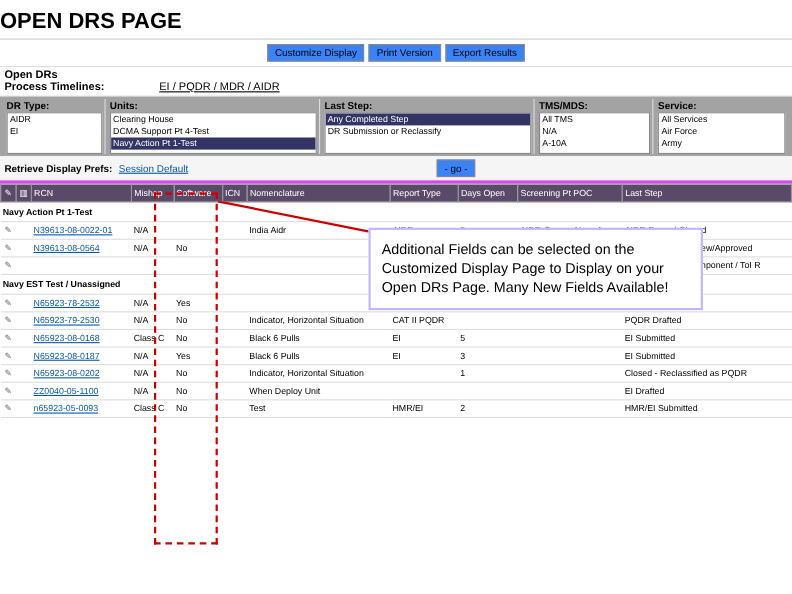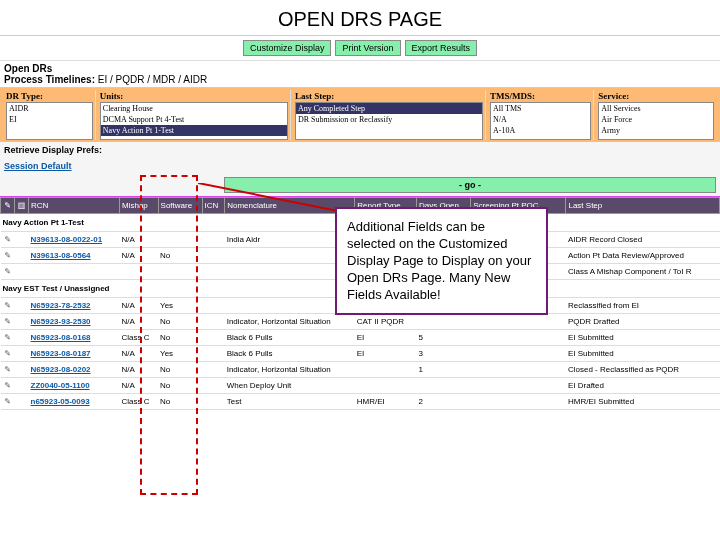--- a/index.html
+++ b/index.html
@@ -1,57 +1,57 @@
 <!DOCTYPE html>
 <html><head>
 <meta charset="utf-8">
 <style>
   * { box-sizing: border-box; margin: 0; padding: 0; }
   body { font-family: Arial, sans-serif; font-size: 9px; background: #fff; width: 720px; height: 540px; position: relative; overflow: hidden; }
-  .title { font-size: 20px; font-weight: normal; text-align: center; padding: 8px 0 4px; border-bottom: 1px solid #ccc; }
+  .title { font-size: 20px; font-weight: bold; padding: 8px 0 4px; border-bottom: 1px solid #ccc; }
   .topbtns { display: flex; gap: 4px; justify-content: center; padding: 4px 0; border-bottom: 1px solid #ddd; }
-  .btn { border: 1px solid #888; background: #86efac; padding: 2px 6px; font-size: 9px; cursor: pointer; }
+  .btn { border: 1px solid #888; background: #3b82f6; padding: 2px 6px; font-size: 9px; cursor: pointer; }
   .headerrow { display: flex; justify-content: space-between; padding: 2px 4px; border-bottom: 1px solid #ccc; font-size: 10px; flex-direction: column; }
-  .filters { display: flex; gap: 2px; padding: 2px 4px; background: #fdba74; font-family: Liberation Serif, serif; }
+  .filters { display: flex; gap: 2px; padding: 2px 4px; background: #a3a3a3; }
   .fcol { flex: 1; border-right: 1px solid #ddd; padding: 0 2px; }
   .fcol:last-child { border-right: none; }
   .flabel { font-weight: bold; font-size: 9px; padding: 1px 0; }
   .listbox { border: 1px solid #888; background: #fff; height: 38px; overflow: hidden; font-size: 8px; }
   .listbox div { padding: 1px 2px; white-space: nowrap; }
   .listbox .sel { background: #336; color: #fff; }
-  .prefs { display: flex; gap: 6px; padding: 3px 4px; border-bottom: 1px solid #d946ef; background: #f5f5f5; flex-direction: column; }
-  .gobtn { margin-left: 220px; font-weight: bold; }
+  .prefs { display: flex; align-items: center; gap: 6px; padding: 3px 4px; border-bottom: 3px solid #d946ef; background: #f5f5f5; }
+  .gobtn { margin-left: 220px; }
   table { width: 100%; border-collapse: collapse; font-size: 8px; }
   th { background: #5a4a6a; color: #fff; padding: 3px 2px; text-align: left; font-weight: normal; border: 1px solid #999; white-space: nowrap; }
   td { padding: 3px 2px; border-bottom: 1px solid #ddd; white-space: nowrap; overflow: hidden; }
   .sectrow td { font-weight: bold; background: #fff; padding: 4px 2px; }
   .editicon { width: 10px; text-align: center; color: #666; }
-  .callout { position: absolute; left: 335px; top: 207px; width: 213px; background: #fff; border: 2px solid #701a75; padding: 10px; font-size: 13px; line-height: 1.3; z-index: 10; }
+  .callout { position: absolute; left: 335px; top: 207px; width: 304px; background: #fff; border: 2px solid #c4b5fd; padding: 10px; font-size: 13px; line-height: 1.3; z-index: 10; }
   .highlight-box { position: absolute; left: 140px; top: 175px; width: 58px; height: 320px; border: 2px dashed #c00; z-index: 5; pointer-events: none; }
   .highlight-line { position: absolute; left: 198px; top: 183px; width: 140px; height: 30px; z-index: 6; pointer-events: none; }
   .highlight-line svg { width: 100%; height: 100%; }
   .iconcell { width: 14px; background: #5a4a6a; text-align:center; }
-  a.link { color: #0959a8; text-decoration: underline; font-weight: bold; }
+  a.link { color: #0959a8; text-decoration: underline; }
 </style>
 </head>
 <body>
 
 <div class="title">OPEN DRS PAGE</div>
 
 <div class="topbtns">
   <button class="btn">Customize Display</button>
   <button class="btn">Print Version</button>
   <button class="btn">Export Results</button>
 </div>
 
 <div class="headerrow">
   <span style="font-weight:bold">Open DRs</span>
   <span>
     <b>Process Timelines:</b>
-    <span style="">EI / PQDR / MDR / AIDR</span>
+    <span style="text-decoration:underline;margin-left:47px;">EI / PQDR / MDR / AIDR</span>
   </span>
 </div>
 
 <div class="filters">
   <div class="fcol" style="flex:0.6">
     <div class="flabel">DR Type:</div>
     <div class="listbox">
       <div>AIDR</div>
       <div>EI</div>
     </div>
@@ -166,21 +166,21 @@
         <td></td>
         <td></td>
         <td></td>
         <td></td>
         <td></td>
         <td>Reclassified from EI</td>
       </tr>
       <tr>
         <td class="editicon">✎</td>
         <td class="editicon"></td>
-        <td><a class="link" href="#">N65923-93-2530</a></td>
+        <td><a class="link" href="#">N65923-79-2530</a></td>
         <td>N/A</td>
         <td>No</td>
         <td></td>
         <td>Indicator, Horizontal Situation</td>
         <td>CAT II PQDR</td>
         <td></td>
         <td></td>
         <td>PQDR Drafted</td>
       </tr>
       <tr>

